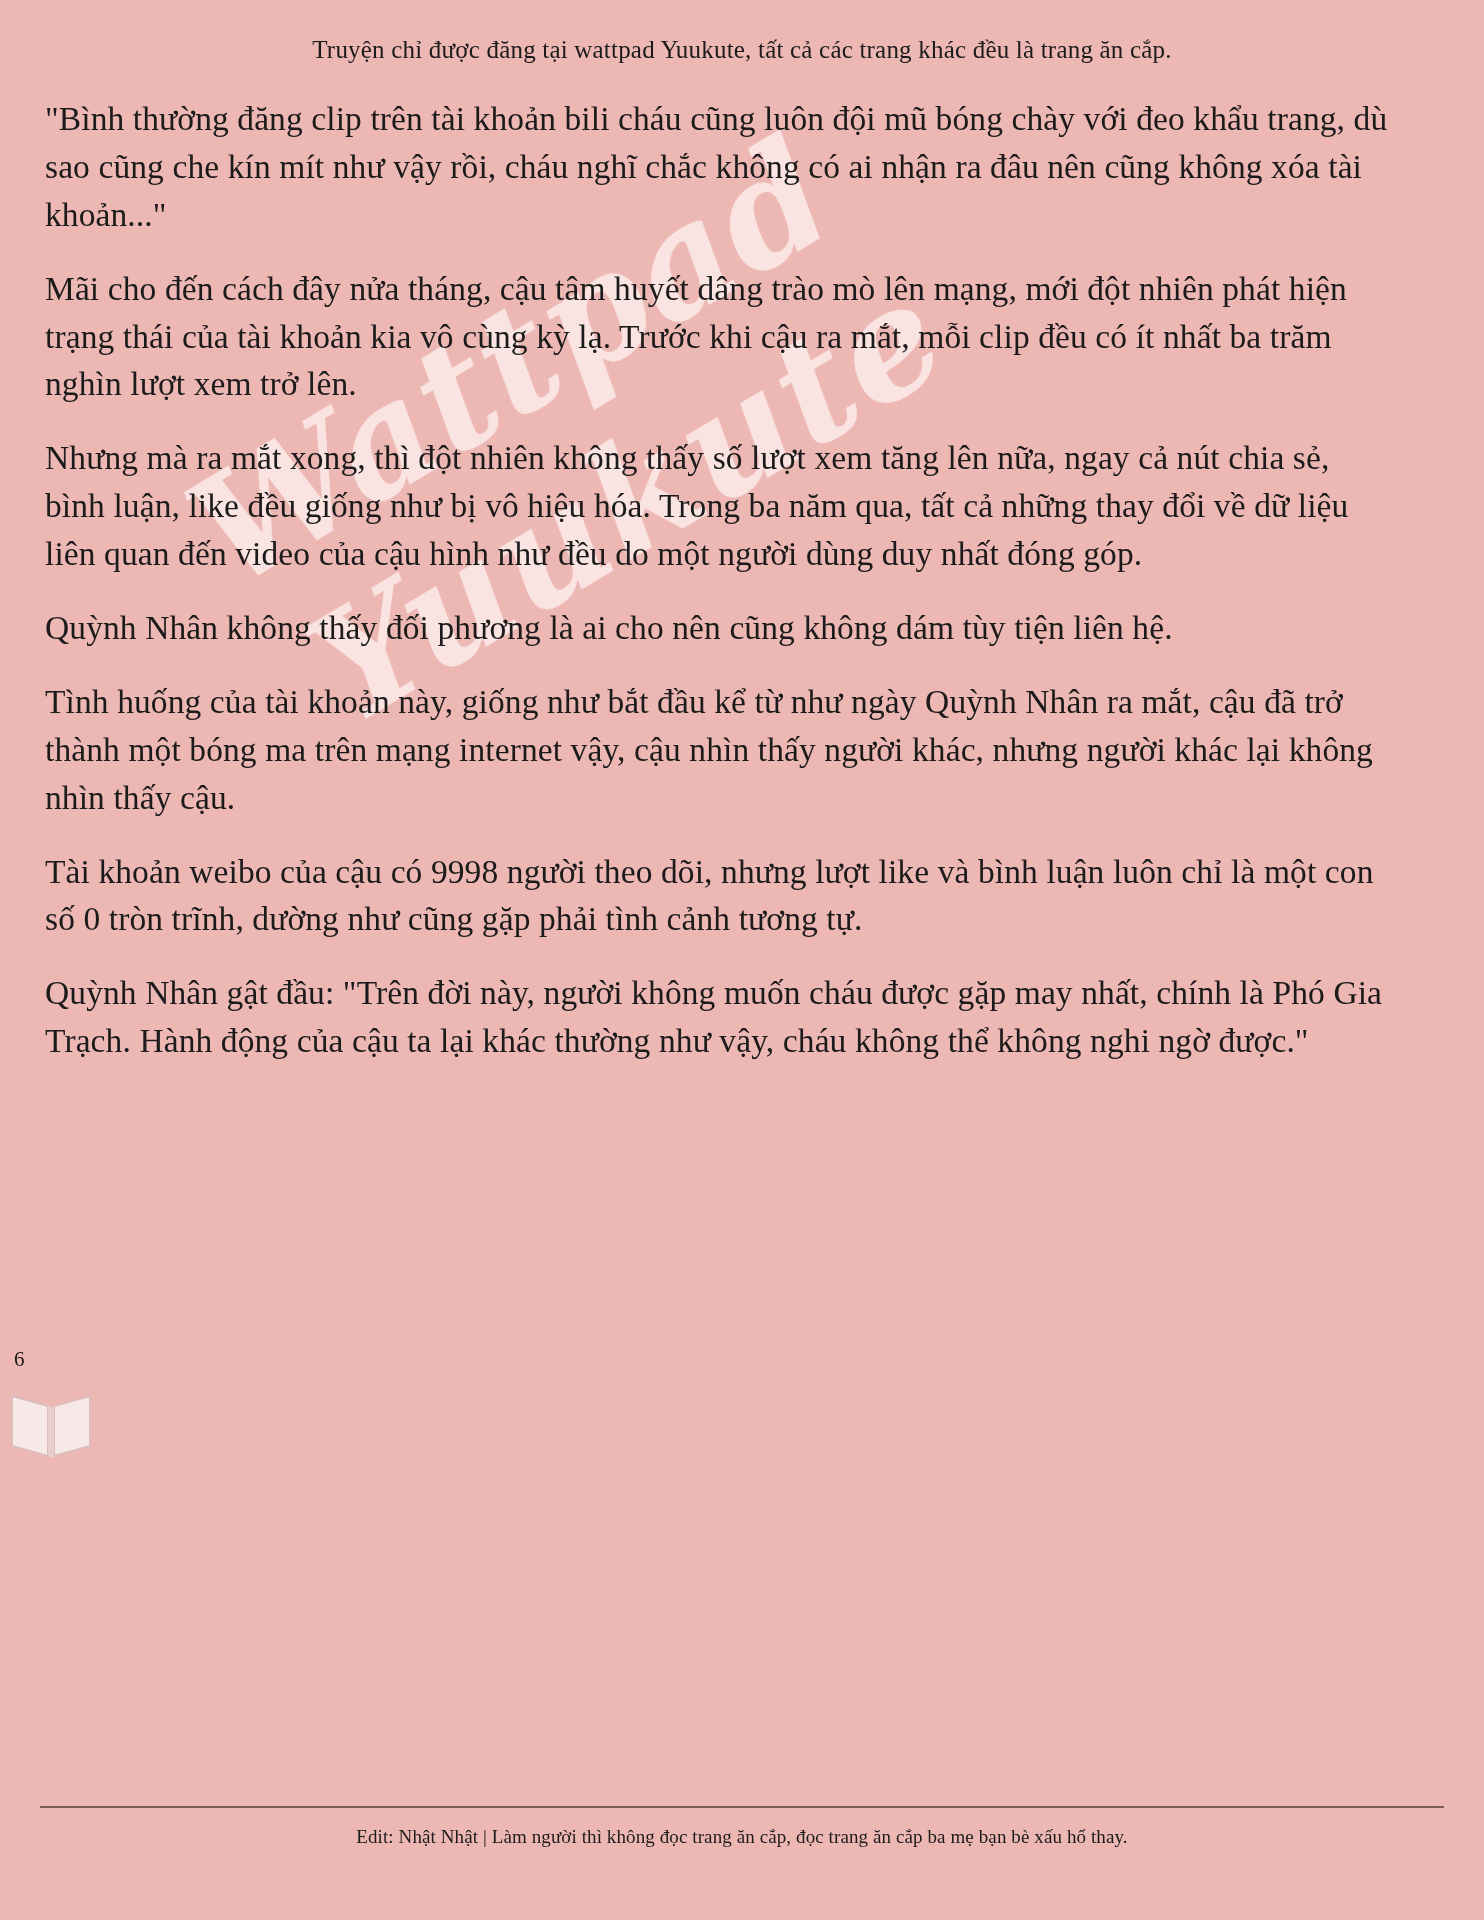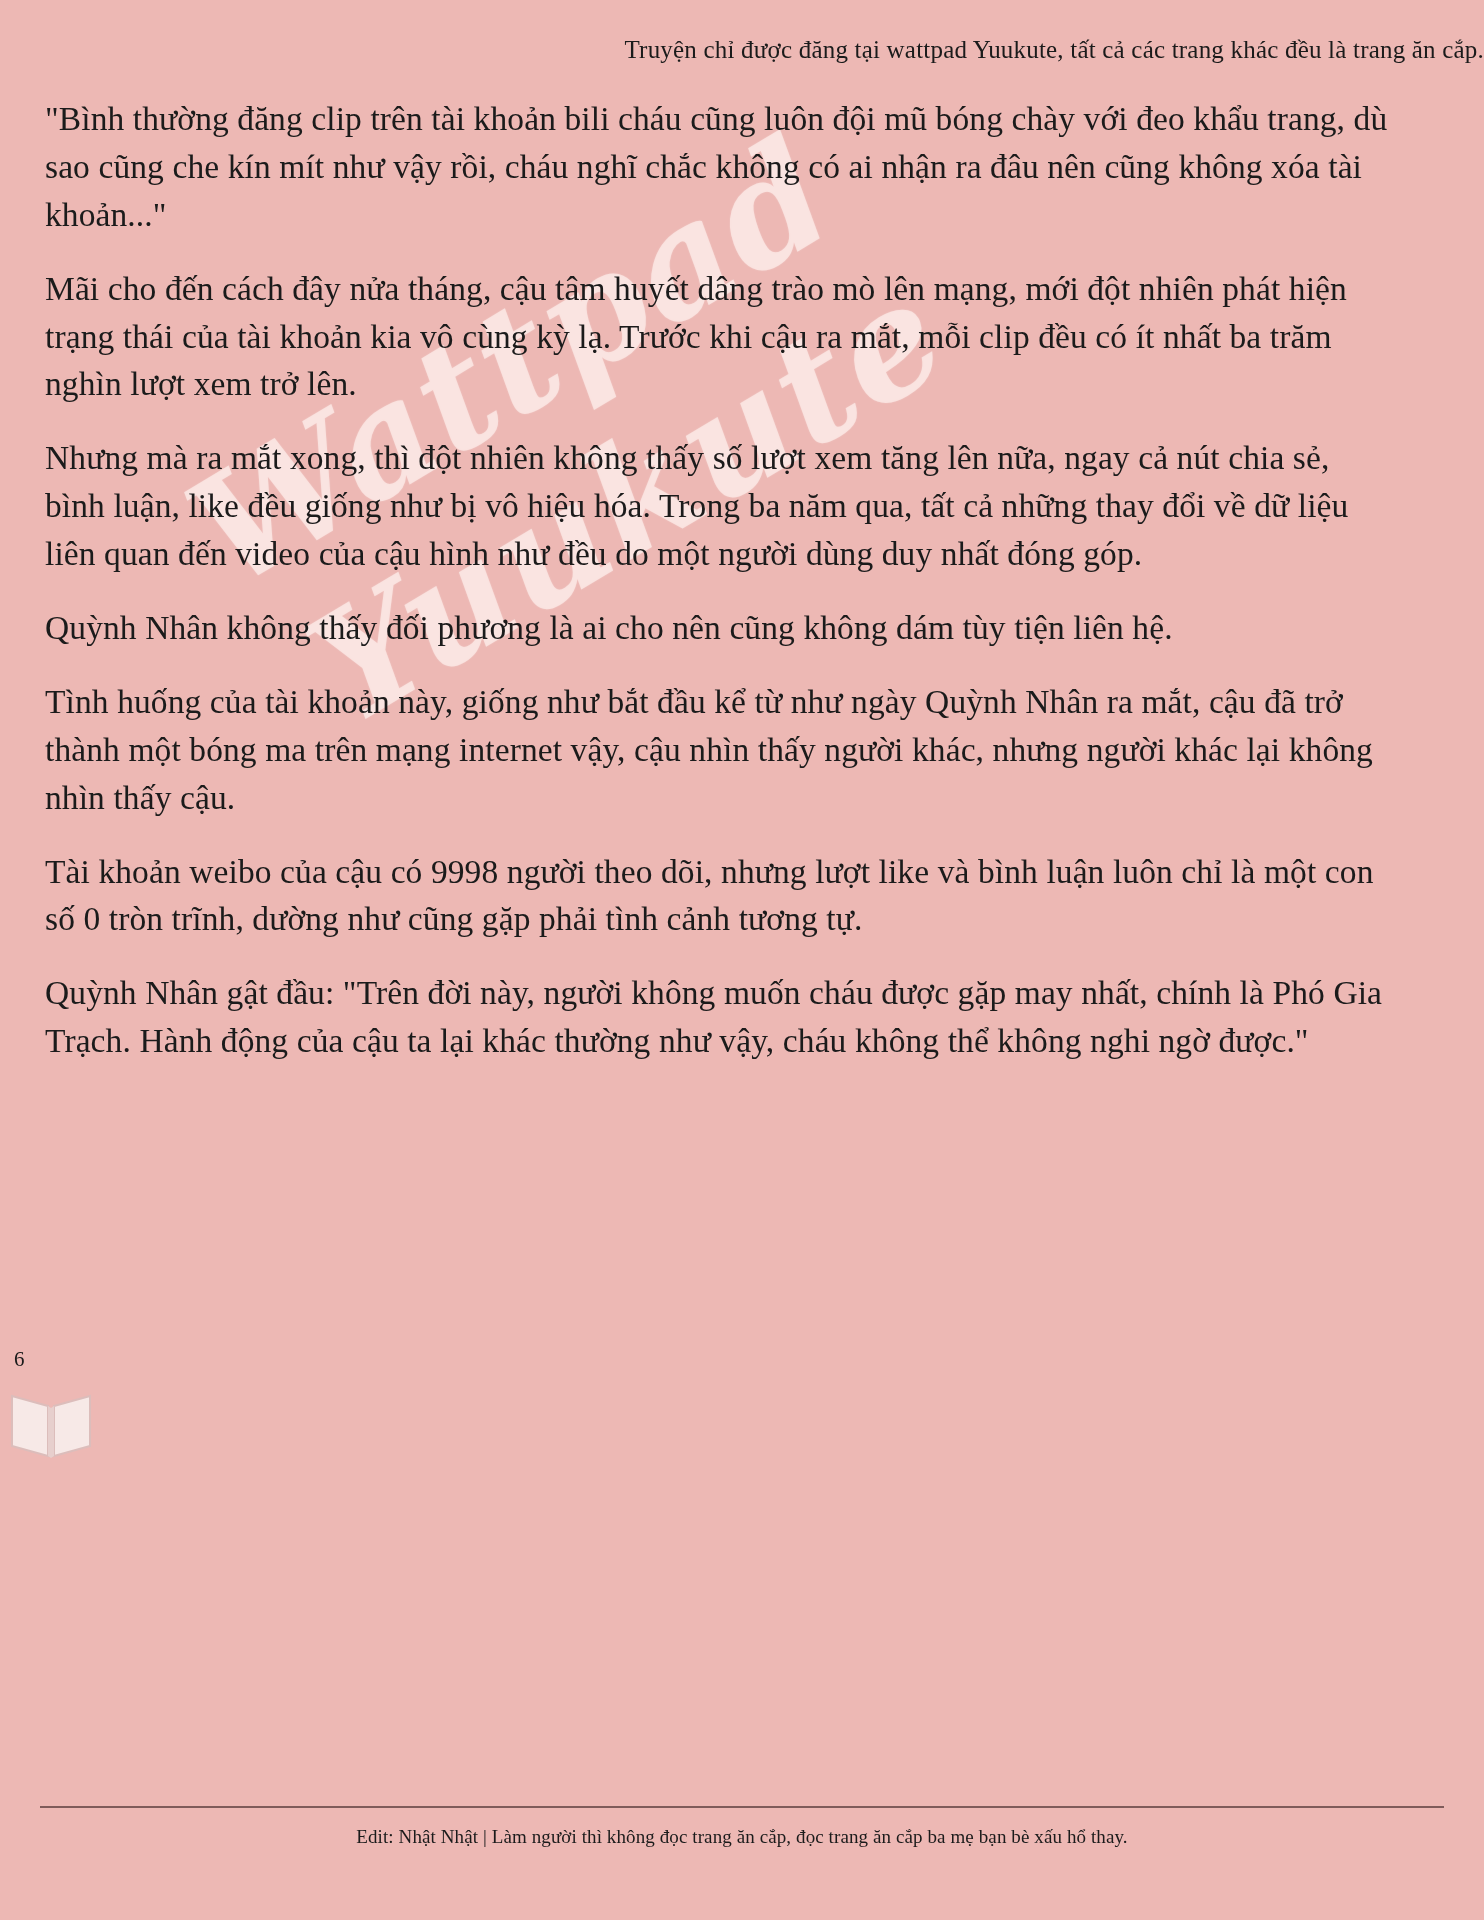--- a/index.html
+++ b/index.html
@@ -46,21 +46,21 @@
     letter-spacing: 2px;
     text-shadow: 0 0 2px rgba(255,255,255,0.25);
   }
 
   
   .header {
     position: absolute;
     top: 36px;
     left: 0;
     width: 1484px;
-    text-align: right;
+    text-align: center;
     font-size: 25px;
     letter-spacing: 0.2px;
     z-index: 3;
   }
 
   
   .content {
     position: absolute;
     top: 95px;
     left: 45px;

